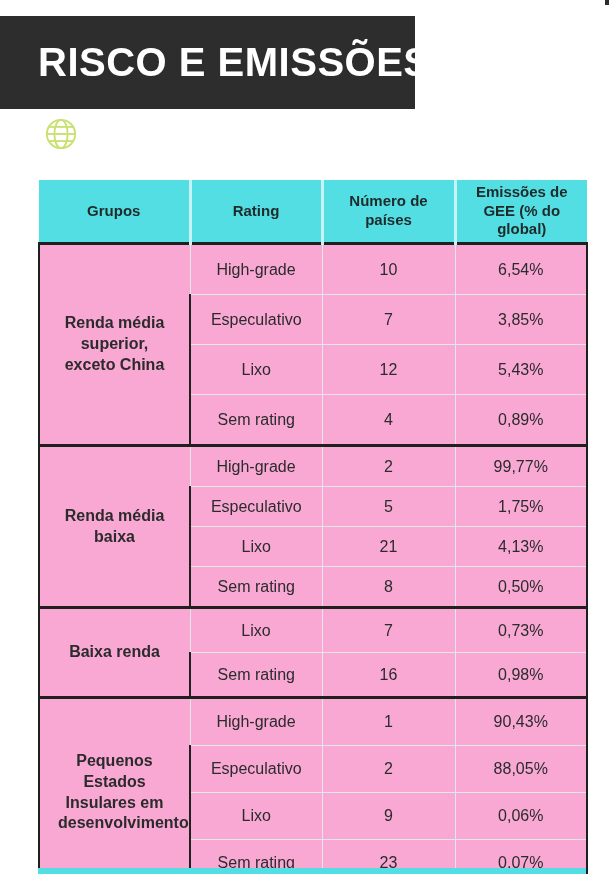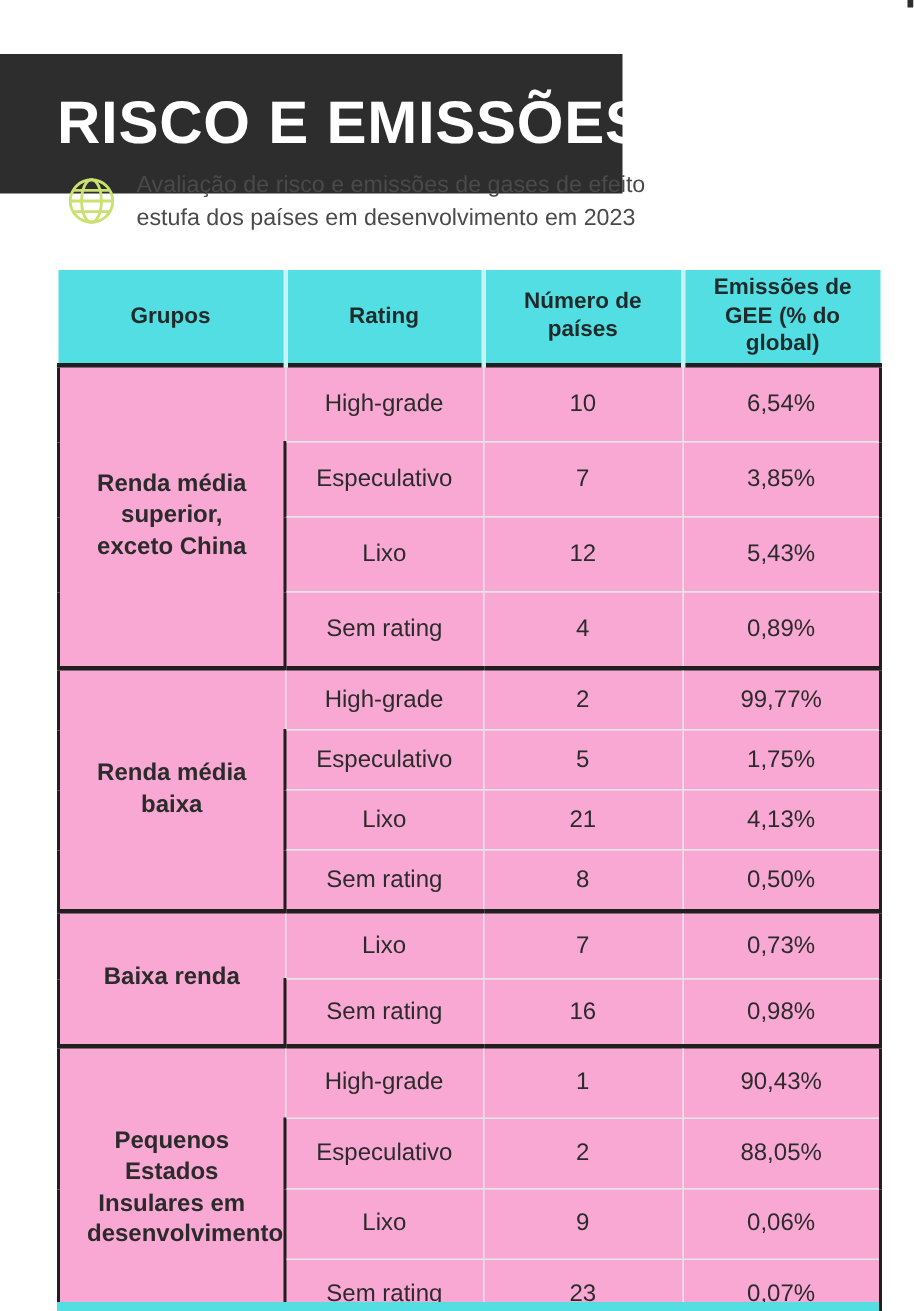--- a/index.html
+++ b/index.html
@@ -2,21 +2,21 @@
 <html><head>
 <meta charset="utf-8">
 <style>
   html,body{margin:0;padding:0}
   body{
     width:609px;height:874px;position:relative;overflow:hidden;
     background:#ffffff;color:#262626;
     font-family:"Liberation Sans",sans-serif;
   }
   .banner{
-    position:absolute;left:0;top:36px;width:415px;height:93px;
+    position:absolute;left:0;top:16px;width:415px;height:93px;
     background:#2d2d2d;display:flex;align-items:center;
   }
   .banner .title{
     margin:0 0 0 38px;color:#ffffff;font-size:40px;font-weight:bold;
     letter-spacing:.5px;white-space:nowrap;
   }
   .corner-artifact{
     position:absolute;top:0;right:0;width:4px;height:5px;background:#2d2d2d;
   }
   .intro{
@@ -60,21 +60,20 @@
 <div class="corner-artifact"></div>
 
 <div class="intro">
   <svg class="globe" viewBox="0 0 36 36" fill="none" stroke="#c9e171" stroke-width="2">
     <circle cx="18" cy="18" r="15"></circle>
     <ellipse cx="18" cy="18" rx="7" ry="15"></ellipse>
     <line x1="3" y1="18" x2="33" y2="18"></line>
     <line x1="5" y1="10.5" x2="31" y2="10.5"></line>
     <line x1="5" y1="25.5" x2="31" y2="25.5"></line>
   </svg>
-  <p class="subtitle">Avaliação de risco e emissões de gases de efeito estufa dos países em desenvolvimento em 2023</p>
 </div>
 
 <div class="tbl-wrap">
   <table>
     <colgroup>
         <col class="c1">
         <col class="c2">
         <col class="c3">
         <col class="c4">
       </colgroup>

